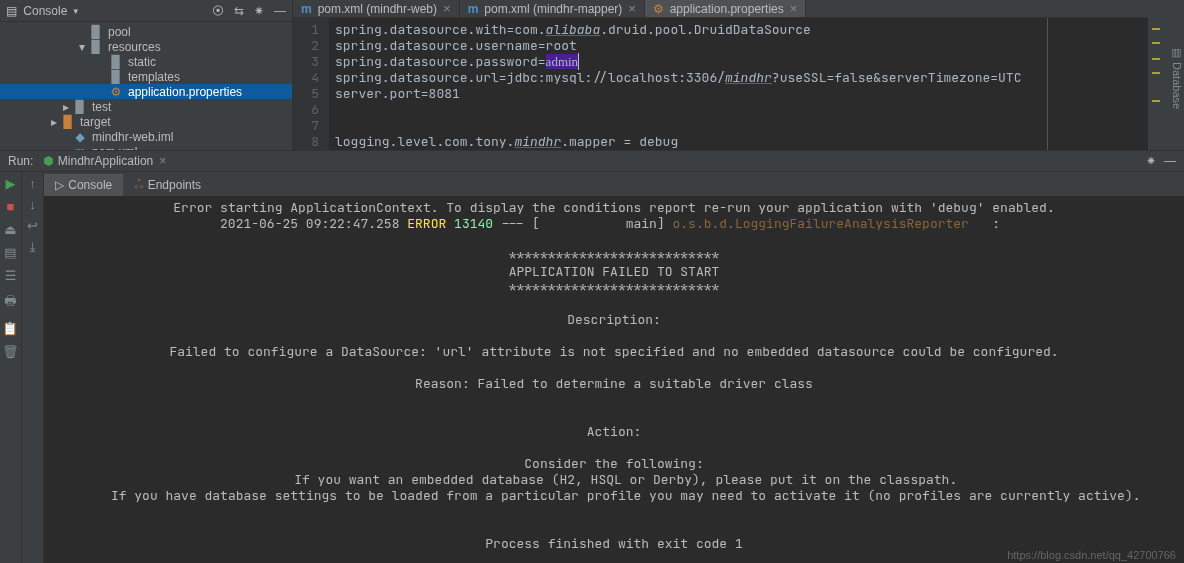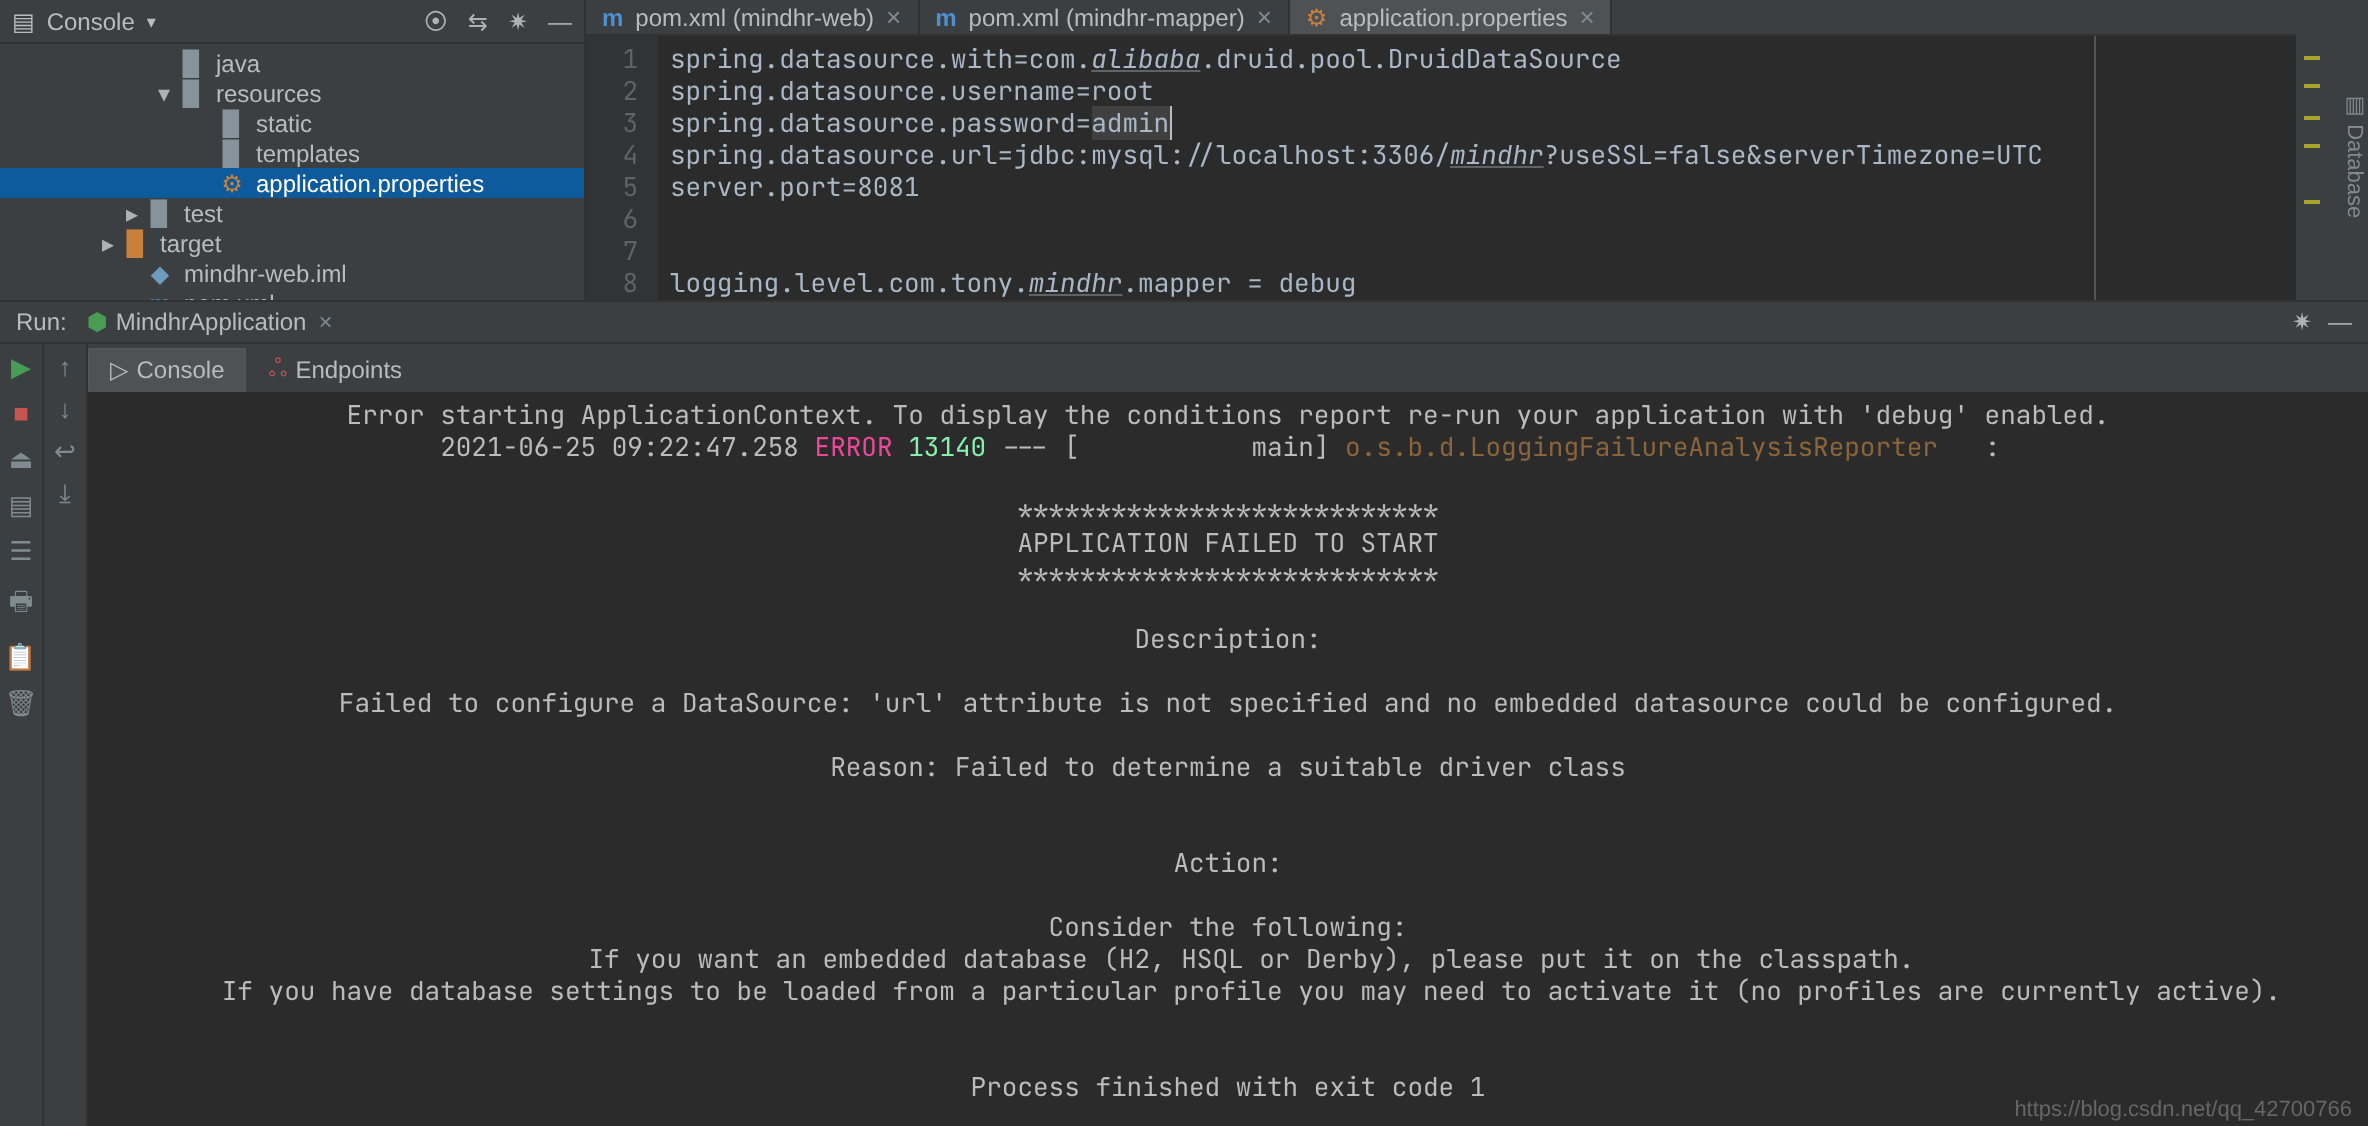--- a/index.html
+++ b/index.html
@@ -35,21 +35,21 @@
   .tabs { height: 22px; display: flex; background: #3c3f41; border-bottom: 1px solid #323232; }
   .tab { display: flex; align-items: center; padding: 0 8px; gap: 6px; border-right: 1px solid #323232; color: #bbb; cursor: pointer; }
   .tab.active { background: #4e5254; }
   .tab .close { color: #7f8b91; font-size: 13px; }
   .code { flex: 1; display: flex; font-family: "Consolas","JetBrains Mono",monospace; font-size: 13px; line-height: 16px; }
   .gutter { width: 36px; text-align: right; color: #606366; padding-right: 10px; background: #313335; padding-top: 4px; }
   .gutter div { height: 16px; }
   .codetext { flex: 1; padding-top: 4px; padding-left: 6px; color: #a9b7c6; position: relative; border-right:1px solid #555; margin-right:100px;}
   .codetext div { height: 16px; white-space: pre; }
   .kw-url { text-decoration: underline; text-decoration-color: #606366; font-style: italic; }
-  .highlight { background: #404040; }
+  .highlight { background: #4c1d95; font-family: Liberation Serif, serif; }
   .cursor { border-right: 1px solid #bbb; }
   .right-tools { width:22px; background:#3c3f41; color:#7f8b91; writing-mode:vertical-rl; text-orientation:mixed; font-size:11px; display:flex; flex-direction:column; align-items:center; padding-top:6px; gap:10px;}
   .yellow-mark { position:absolute; background:#a9a32a; width:8px; height:2px; right:2px;}
 
   .run-bar { height: 22px; background: #3c3f41; border-top: 1px solid #323232; border-bottom: 1px solid #323232; display: flex; align-items: center; padding: 0 8px; color: #bbb; }
   .run-bar .spacer { flex: 1; }
   .run-bar .icon { color:#afb1b3; cursor:pointer; margin-left:8px;}
 
   .run-tabs { height: 24px; background: #3c3f41; display: flex; align-items: flex-end; padding-left: 22px; }
   .run-tab { display: flex; align-items: center; gap: 4px; padding: 3px 10px; border: 1px solid transparent; color: #bbb; cursor:pointer;}
@@ -57,21 +57,21 @@
 
   .console-wrap { flex: 1; display: flex; background: #2b2b2b; overflow: hidden; position:relative;}
   .console-left { width: 22px; background: #3c3f41; display: flex; flex-direction: column; align-items: center; padding-top: 4px; gap: 8px; color: #afb1b3; border-right:1px solid #323232;}
   .console-left2 { width: 22px; background: #3c3f41; display: flex; flex-direction: column; align-items: center; padding-top: 4px; gap: 6px; color: #afb1b3; border-right:1px solid #323232;}
   .console-left span, .console-left2 span { cursor:pointer; font-size:13px;}
   .green { color:#499c54;}
   .red { color:#c75450;}
   .gray { color:#7f8b91;}
 
   .console-body { flex: 1; padding: 4px 8px; font-family: "Consolas","JetBrains Mono",monospace; font-size: 13px; line-height: 16px; color: #bbbbbb; white-space: pre; overflow:auto;text-align:center; }
-  .err { color: #ec4899; }
+  .err { color: #fde047; }
   .num { color: #86efac; }
   .logger { color: #8a653b; }
 
   .watermark { position:absolute; right:8px; bottom:2px; color:#666; font-size:11px;}
 
   .ricon-col { width:14px; background:#3c3f41; position:relative;}
 </style>
 </head>
 <body>
 
@@ -91,21 +91,21 @@
         <span>—</span>
       </div>
     </div>
     <div class="tree" id="tree">
         <div class="tree-row">
           <span class="indent" style="width: 68px;"></span>
           <span class="arrow"></span>
           <span class="ficon">
             <span class="folder">▉</span>
           </span>
-          <span>java</span>
+          <span>pool</span>
         </div>
         <div class="tree-row">
           <span class="indent" style="width: 68px;"></span>
           <span class="arrow">▾</span>
           <span class="ficon">
             <span class="folder">▉</span>
           </span>
           <span>resources</span>
         </div>
         <div class="tree-row">

